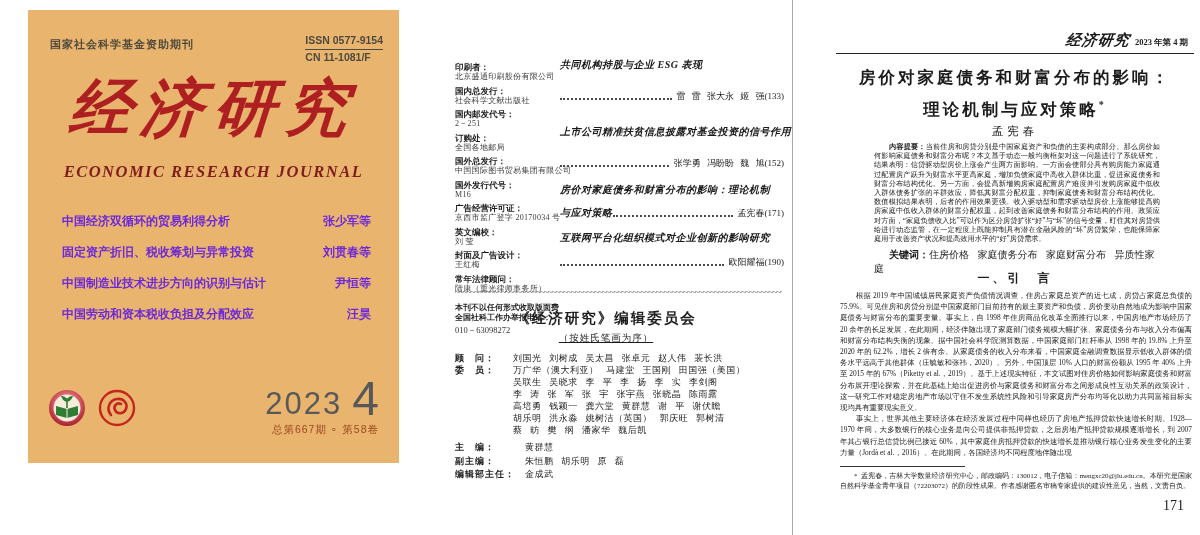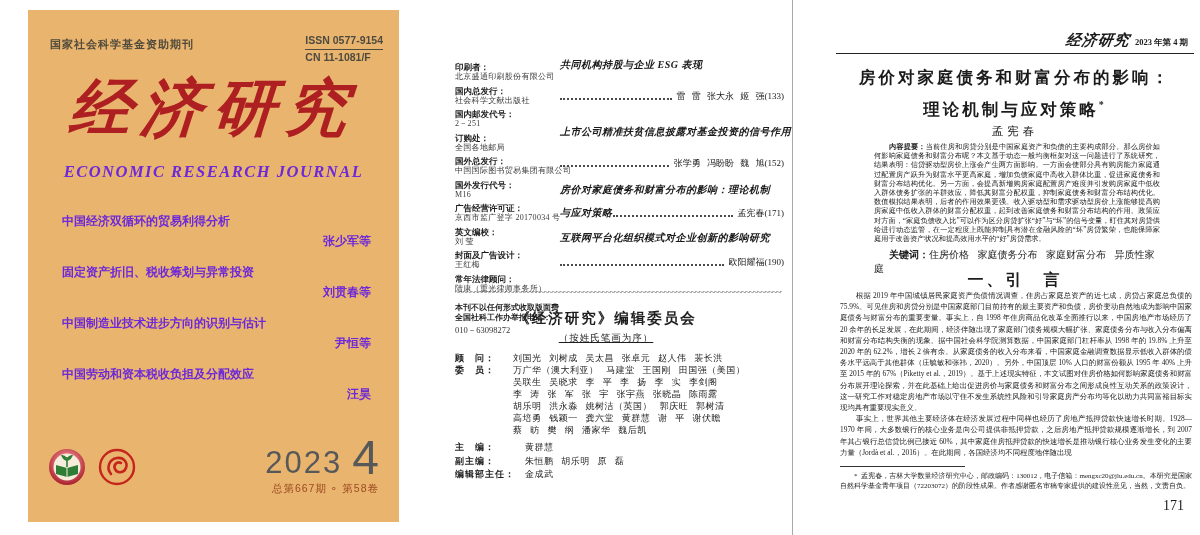--- a/index.html
+++ b/index.html
@@ -1,33 +1,33 @@
 <!DOCTYPE html>
 <html><head>
 <meta charset="utf-8">
 <style>
   html,body{margin:0;padding:0;width:1200px;height:535px;background:#ffffff;overflow:hidden;
     font-family:"Liberation Serif","DejaVu Serif",serif;-webkit-font-smoothing:antialiased;}
   .page{position:absolute;top:0;height:535px;background:#fff;}
 
   
-  .cover{position:absolute;left:28px;top:10px;width:371px;height:512px;background:#e9b46e;}
+  .cover{position:absolute;left:28px;top:10px;width:371px;height:453px;background:#e9b46e;}
   .funding{position:absolute;left:22px;top:27px;font-family:"Liberation Sans","DejaVu Sans",sans-serif;
     font-size:11px;font-weight:bold;color:#504b3c;letter-spacing:1px;}
   .issn-block{position:absolute;right:16px;top:23px;font-family:"Liberation Sans","DejaVu Sans",sans-serif;
     font-size:10.5px;color:#4e4a40;line-height:15px;font-weight:bold;}
   .issn-top{border-bottom:1.3px solid #4e4a40;padding-bottom:1px;display:inline-block;}
   .title-cn{position:absolute;left:0;top:50px;width:100%;text-align:center;color:#ae1f21;
     font-size:62px;font-weight:bold;font-style:italic;letter-spacing:10px;transform:skewX(-4deg);line-height:96px;}
-  .title-en{position:absolute;left:0;top:152px;width:100%;text-align:center;color:#6d28d9;
+  .title-en{position:absolute;left:0;top:152px;width:100%;text-align:center;color:#7f1d1d;
     font-size:16.5px;font-style:italic;font-weight:bold;letter-spacing:1.5px;}
   .cov-list{position:absolute;left:34px;right:28px;top:203px;}
   .cov-row{display:flex;justify-content:space-between;margin-bottom:14px;
     font-family:"Liberation Sans","DejaVu Sans",sans-serif;font-size:12px;font-weight:bold;color:#6d28d9;}
-  .cov-authors{white-space:nowrap;margin-left:8px;margin-top:20px;}
+  .cov-authors{white-space:nowrap;margin-left:8px;}
   .logos{position:absolute;left:20px;bottom:32px;display:flex;gap:12px;align-items:center;}
   .issue-block{position:absolute;right:20px;bottom:26px;text-align:right;
     font-family:"Liberation Sans","DejaVu Sans",sans-serif;}
   .year-row{display:flex;align-items:flex-end;justify-content:flex-end;gap:10px;color:#57585a;}
   .year{font-size:31px;line-height:30px;letter-spacing:2px;}
   .issue-no{font-size:48px;line-height:40px;font-weight:normal;}
   .vol-line{font-size:10.5px;color:#9c4a21;margin-top:4px;letter-spacing:1px;}
 
   
   .page-mid{left:420px;width:372px;border-right:1px solid #a9a9a9;}
@@ -72,21 +72,21 @@
   .star{font-size:10px;vertical-align:super;}
   .art-author{position:absolute;top:124px;left:0;width:100%;text-align:center;
     font-size:11.5px;font-weight:normal;letter-spacing:4px;}
   .abstract{position:absolute;top:143px;left:44px;right:40px;height:102px;overflow:hidden;
     font-size:7.2px;line-height:9.2px;text-align:justify;}
   .abstract p{margin:0;text-indent:15px;}
   .blab{font-weight:bold;}
   .keywords{position:absolute;top:248px;left:44px;right:40px;font-size:10px;text-indent:15px;}
   .kw-val{word-spacing:6px;}
   .sec-head{position:absolute;top:270px;left:0;width:100%;text-align:center;
-    font-size:16px;font-weight:bold;letter-spacing:3px;}
+    font-size:12px;font-weight:bold;letter-spacing:3px;}
   .art-body{position:absolute;top:290px;left:10px;right:8px;height:173px;overflow:hidden;
     font-size:7.4px;line-height:11.2px;text-align:justify;}
   .art-body p{margin:0;text-indent:16px;}
   .fn-rule{position:absolute;top:466px;left:10px;width:125px;border-top:1px solid #333;}
   .footnote{position:absolute;top:471px;left:10px;right:8px;font-size:7px;line-height:10px;
     text-align:justify;color:#222;}
   .footnote p{margin:0;text-indent:14px;}
   .page-num{position:absolute;top:498px;right:16px;font-size:14px;}
 </style>
 </head>
@@ -229,25 +229,25 @@
       </div>
       <div class="b-row">
         <span class="b-lab"></span>
         <span class="b-val">李 涛 张 军 张 宇 张宇燕 张晓晶 陈雨露</span>
       </div>
       <div class="b-row">
         <span class="b-lab"></span>
       </div>
       <div class="b-row">
         <span class="b-lab"></span>
+        <span class="b-val">高培勇 钱颖一 龚六堂 黄群慧 谢 平 谢伏瞻</span>
+      </div>
+      <div class="b-row">
+        <span class="b-lab"></span>
         <span class="b-val">胡乐明 洪永淼 姚树洁（英国） 郭庆旺 郭树清</span>
-      </div>
-      <div class="b-row">
-        <span class="b-lab"></span>
-        <span class="b-val">高培勇 钱颖一 龚六堂 黄群慧 谢 平 谢伏瞻</span>
       </div>
       <div class="b-row">
         <span class="b-lab"></span>
         <span class="b-val">蔡 昉 樊 纲 潘家华 魏后凯</span>
       </div>
       <div class="chief">
         <div class="b-row">
           <span class="b-lab">主　编：</span>
           <span class="b-val">黄群慧</span>
         </div>

